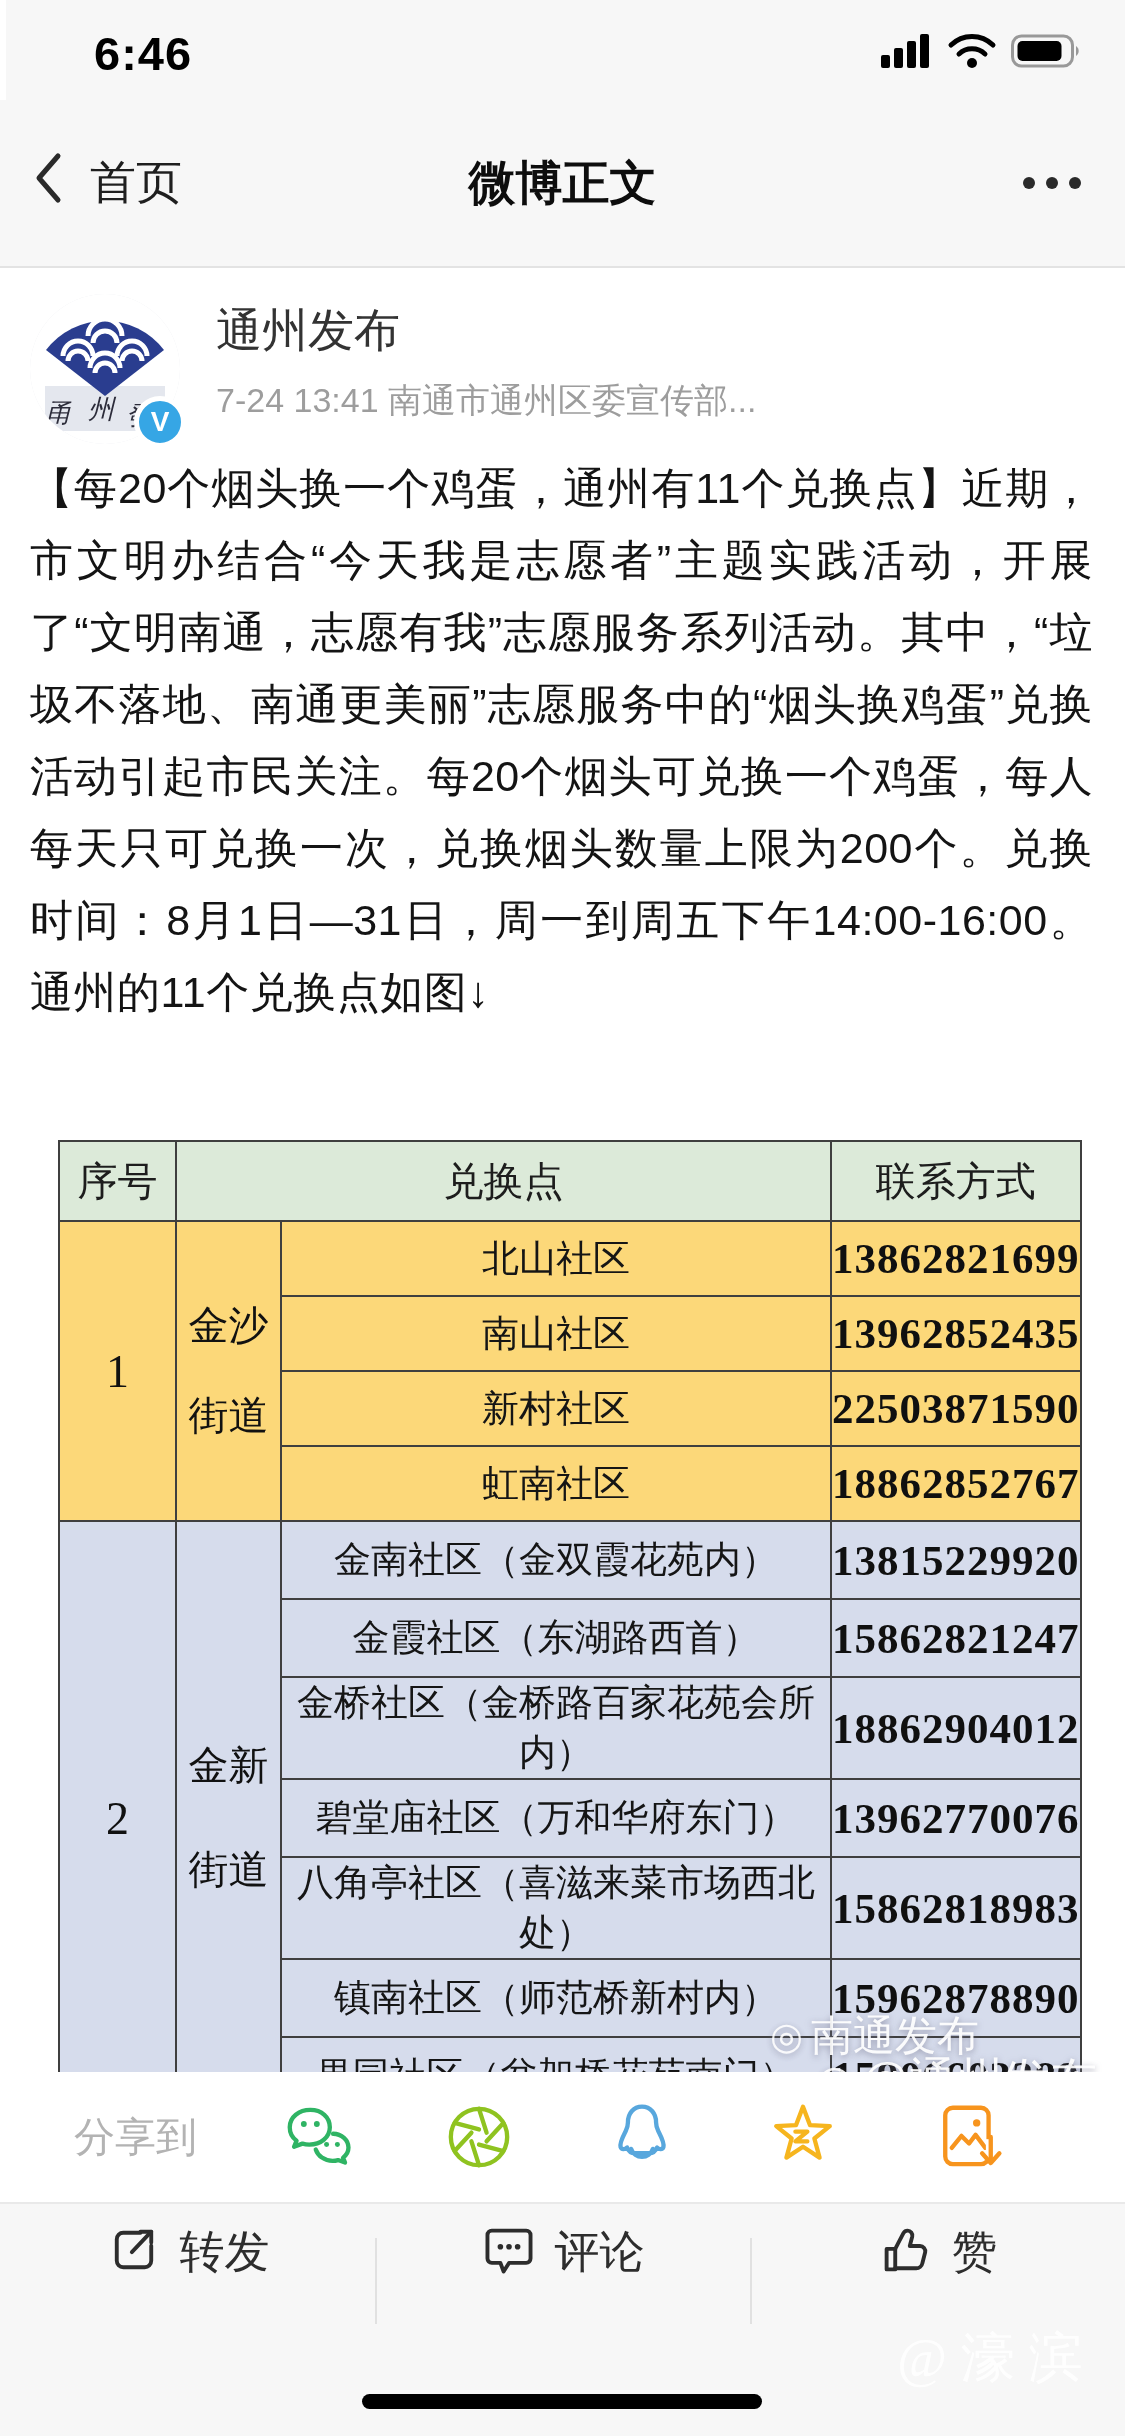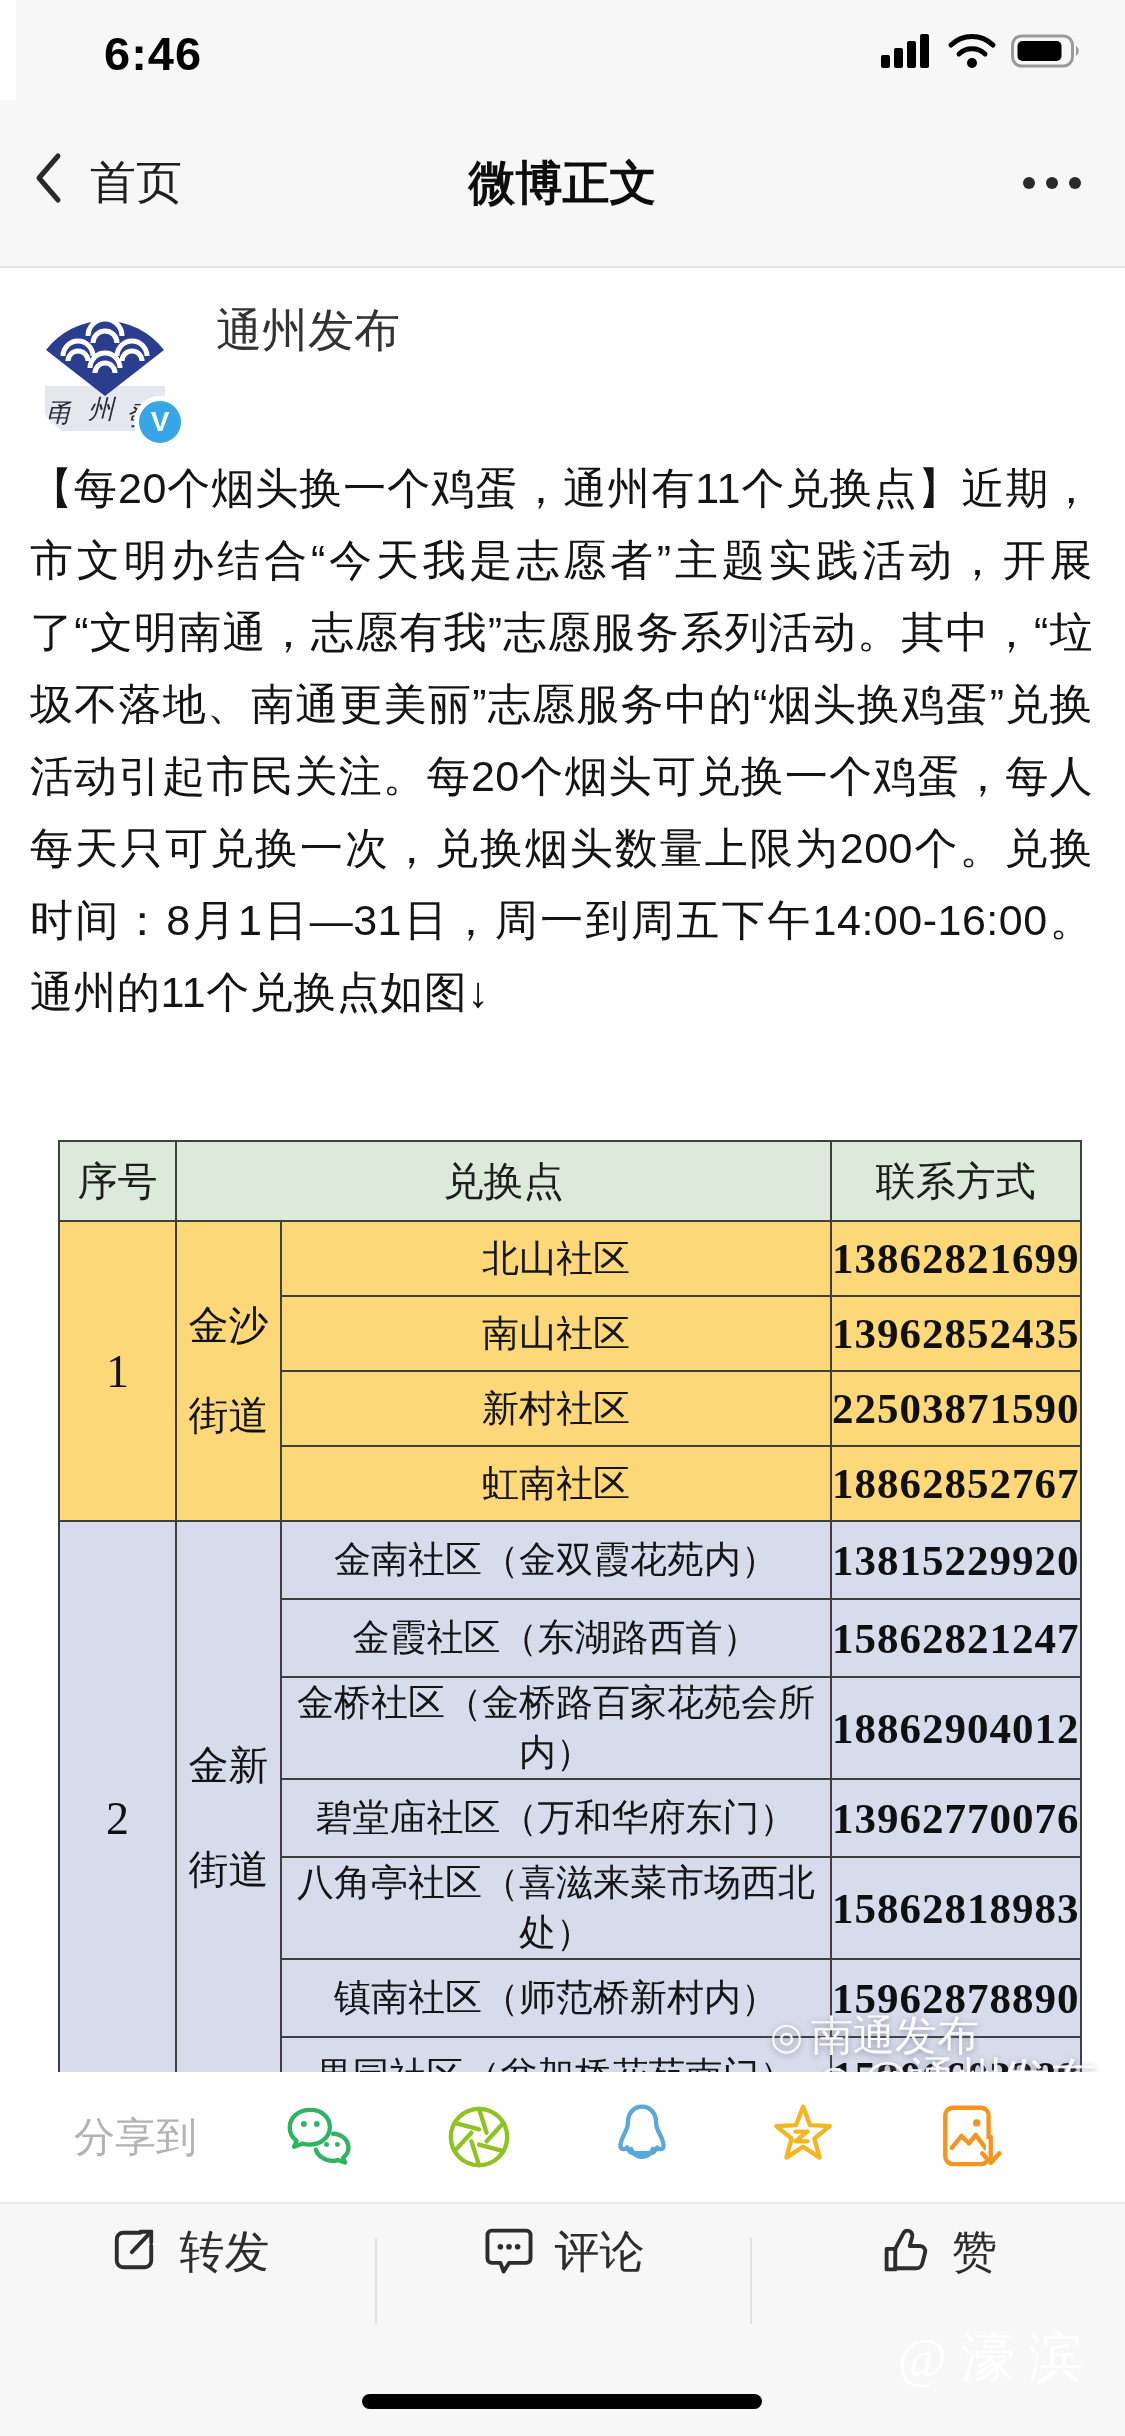--- a/index.html
+++ b/index.html
@@ -1,19 +1,19 @@
 <!DOCTYPE html>
 <html><head>
 <meta charset="utf-8">
 <style>
   html,body{margin:0;padding:0;background:#ffffff;}
   .screen{position:relative;width:1125px;height:2436px;background:#ffffff;overflow:hidden;
           font-family:"Liberation Sans",sans-serif;color:#111;}
   
-  .statusbar{position:absolute;top:0;left:16px;right:0;height:100px;background:#f7f7f7;}
+  .statusbar{position:absolute;top:0;left:6px;right:0;height:100px;background:#f7f7f7;}
   .sb-time{position:absolute;left:88px;top:26px;font-size:47px;font-weight:700;color:#000;letter-spacing:1px;}
   .sb-icons{position:absolute;right:42px;top:32px;display:flex;align-items:center;gap:14px;}
   
   .navbar{position:absolute;top:100px;left:0;right:0;height:166px;background:#f7f7f7;
           border-bottom:2px solid #e3e3e3;}
   .nav-back{position:absolute;left:34px;top:0;height:100%;display:flex;align-items:center;gap:28px;
             font-size:46px;color:#1f1f1f;cursor:pointer;}
   .nav-title{position:absolute;left:0;right:0;top:0;height:100%;display:flex;align-items:center;
              justify-content:center;font-size:47px;font-weight:600;color:#0d0d0d;}
   .nav-more{position:absolute;right:44px;top:0;height:100%;display:flex;align-items:center;gap:11px;cursor:pointer;}
@@ -143,20 +143,21 @@
         </g>
         <g fill="#2c2c3a" font-family="'Liberation Serif',serif" font-size="26" font-style="italic">
           <text x="16" y="128">甬</text>
             <text x="58" y="124">州</text>
             <text x="96" y="130">發</text>
         </g>
       </svg>
       <div class="v-badge">V</div>
     </div>
     <div class="user-name">通州发布</div>
+    <div class="user-meta">7-24 13:41  南通市通州区委宣传部...</div>
   </div>
 
   <div class="post-text">【每20个烟头换一个鸡蛋，通州有11个兑换点】近期，市文明办结合“今天我是志愿者”主题实践活动，开展了“文明南通，志愿有我”志愿服务系列活动。其中，“垃圾不落地、南通更美丽”志愿服务中的“烟头换鸡蛋”兑换活动引起市民关注。每20个烟头可兑换一个鸡蛋，每人每天只可兑换一次，兑换烟头数量上限为200个。兑换时间：8月1日—31日，周一到周五下午14:00-16:00。通州的11个兑换点如图↓</div>
 
   <div class="image-block">
     <table class="xchg">
       <colgroup>
           <col style="width:117px">
           <col style="width:105px">
           <col style="width:550px">

